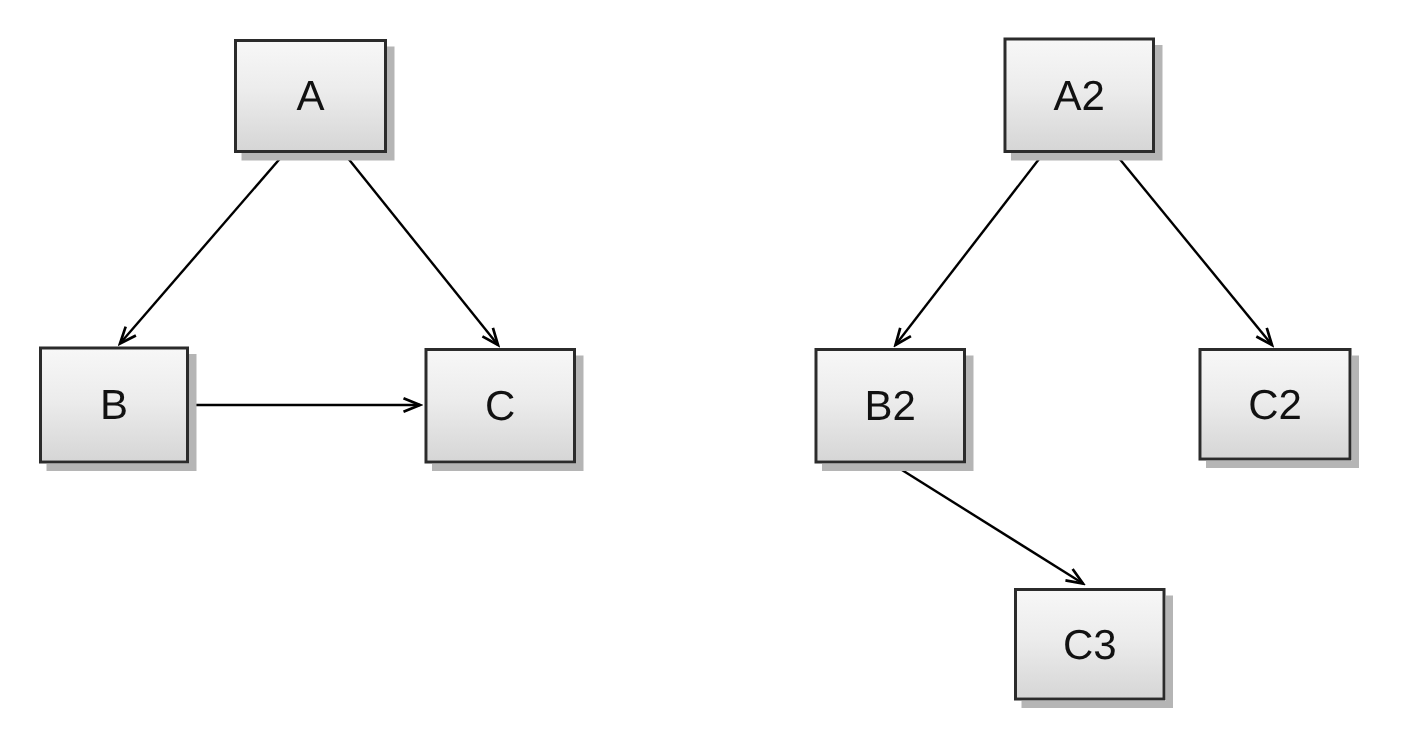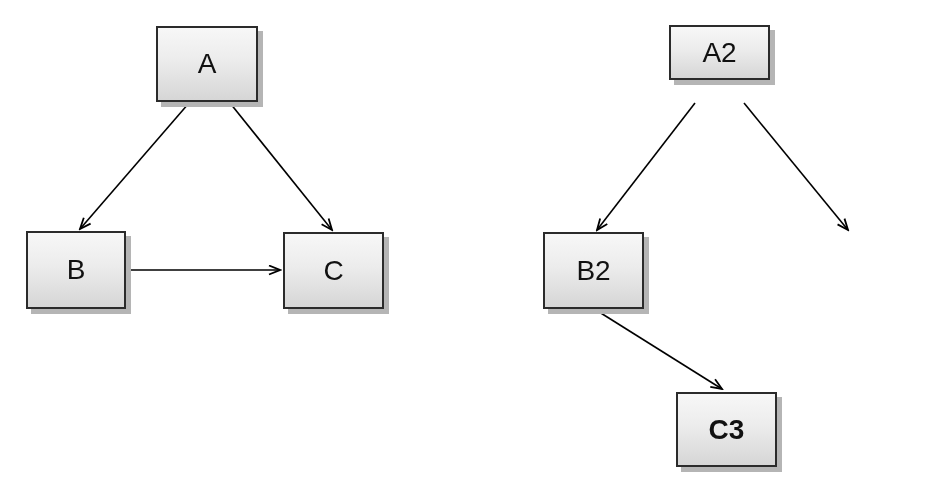--- a/index.html
+++ b/index.html
@@ -85,23 +85,26 @@
   <div id="node-layer">
       <div class="node" style="left: 156px; top: 26px; width: 102px; height: 76px;">
         <span class="node-label">A</span>
       </div>
       <div class="node" style="left: 26px; top: 231px; width: 100px; height: 78px;">
         <span class="node-label">B</span>
       </div>
       <div class="node" style="left: 283px; top: 232px; width: 101px; height: 77px;">
         <span class="node-label">C</span>
       </div>
-      <div class="node" style="left: 669px; top: 25px; width: 101px; height: 55px;">
+      <div class="node" style="left: 669px; top: 25px; width: 101px; height: 77px;">
         <span class="node-label">A2</span>
       </div>
       <div class="node" style="left: 543px; top: 232px; width: 101px; height: 77px; text-align: right;">
         <span class="node-label">B2</span>
       </div>
-      <div class="node" style="left: 676px; top: 392px; width: 101px; height: 75px; font-weight: bold;">
+      <div class="node" style="left: 799px; top: 232px; width: 102px; height: 75px;">
+        <span class="node-label">C2</span>
+      </div>
+      <div class="node" style="left: 676px; top: 392px; width: 101px; height: 75px;">
         <span class="node-label">C3</span>
       </div>
     </div>
 </div>
 
 </body></html>

